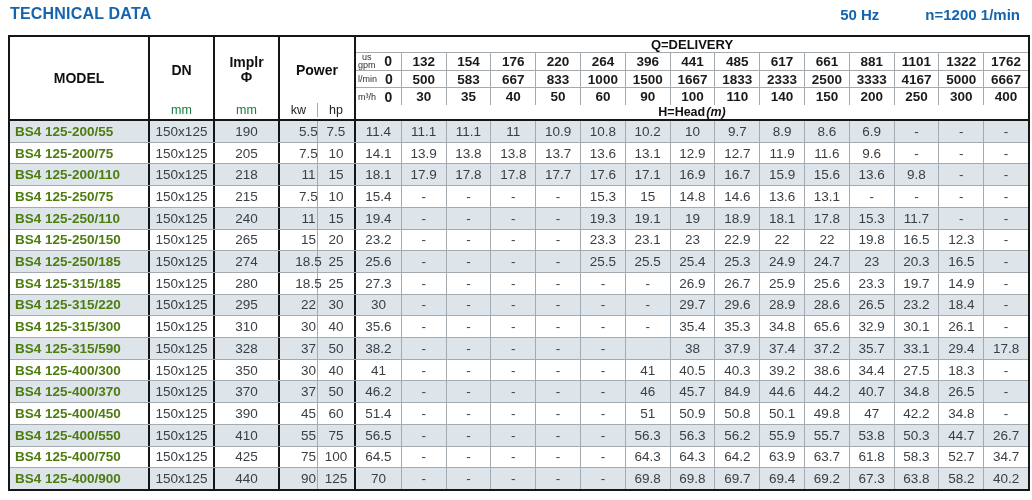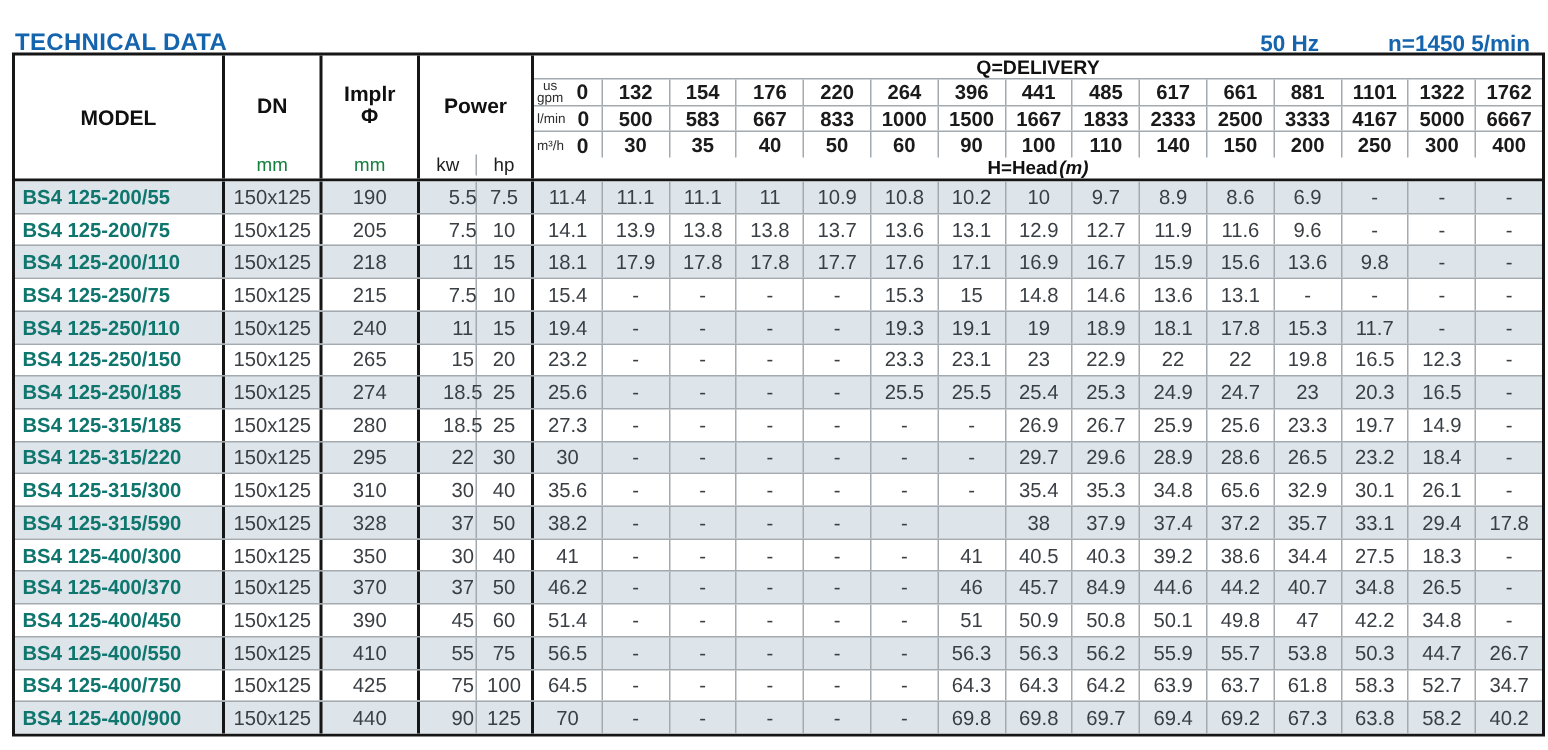--- a/index.html
+++ b/index.html
@@ -3,21 +3,21 @@
 <meta charset="utf-8">
 <style>
   * { box-sizing: border-box; }
   html, body { margin:0; padding:0; }
   body {
     width:1032px; height:500px; background:#ffffff;
     font-family:"Liberation Sans", sans-serif;
     position:relative; overflow:hidden;
     --accent:#1464ae; --shade:#dde4ea; --bdark:#161616; --blight:#a3aab0;
   }
-  .topbar { position:absolute; top:20px; left:10px; width:1014px;
+  .topbar { position:absolute; top:5px; left:10px; width:1014px;
     display:flex; justify-content:space-between; align-items:flex-start; }
   .title { color:var(--accent); font-weight:bold; font-size:16px; letter-spacing:0.2px; }
   .meta { display:flex; gap:46px; color:var(--accent); font-weight:bold; font-size:15px; padding-right:4px; margin-top:1px; }
 
   .table { position:absolute; left:8px; top:35px; width:1022px; height:456px;
     border:2px solid var(--bdark); background:#fff; display:flex; flex-direction:column; }
 
   
   .thead { display:grid; grid-template-columns:140px 65px 65px 76px 1fr;
     height:84px; border-bottom:2px solid var(--bdark); flex:0 0 auto; }
@@ -47,34 +47,34 @@
   .head-band .it { font-style:italic; }
 
   
   .tbody { flex:1; display:flex; flex-direction:column; }
   .row { flex:1; display:grid; grid-template-columns:140px 65px 65px 38px 38px repeat(15,1fr); }
   .row + .row { border-top:1px solid var(--blight); }
   .row.shaded { background:var(--shade); }
   .cell { display:flex; align-items:center; justify-content:center;
     font-size:13.5px; color:#3a3f44; }
   .cell.model { justify-content:flex-start; padding-left:5px; font-weight:bold;
-    color:#0f766e; border-right:2px solid var(--bdark); }
+    color:#4d7c0f; border-right:2px solid var(--bdark); }
   .cell.dn, .cell.impeller { border-right:2px solid var(--bdark); }
   .cell.kw { border-right:1px solid var(--blight);padding-left:20px; }
   .cell.hp { border-right:2px solid var(--bdark); }
   .cell.head + .cell.head { border-left:1px solid var(--blight); }
 </style>
 </head>
 <body style="--accent: #1464ae; --shade: #dde4ea; --bdark: #161616; --blight: #a3aab0;">
 
 <div class="topbar">
   <div class="title">TECHNICAL DATA</div>
   <div class="meta">
     <span>50 Hz</span>
-    <span>n=1450 5/min</span>
+    <span>n=1200 1/min</span>
   </div>
 </div>
 
 <div class="table">
   <div class="thead">
     <div class="hcell">
       <div class="main">
           <span>MODEL</span>
         </div>
     </div>

